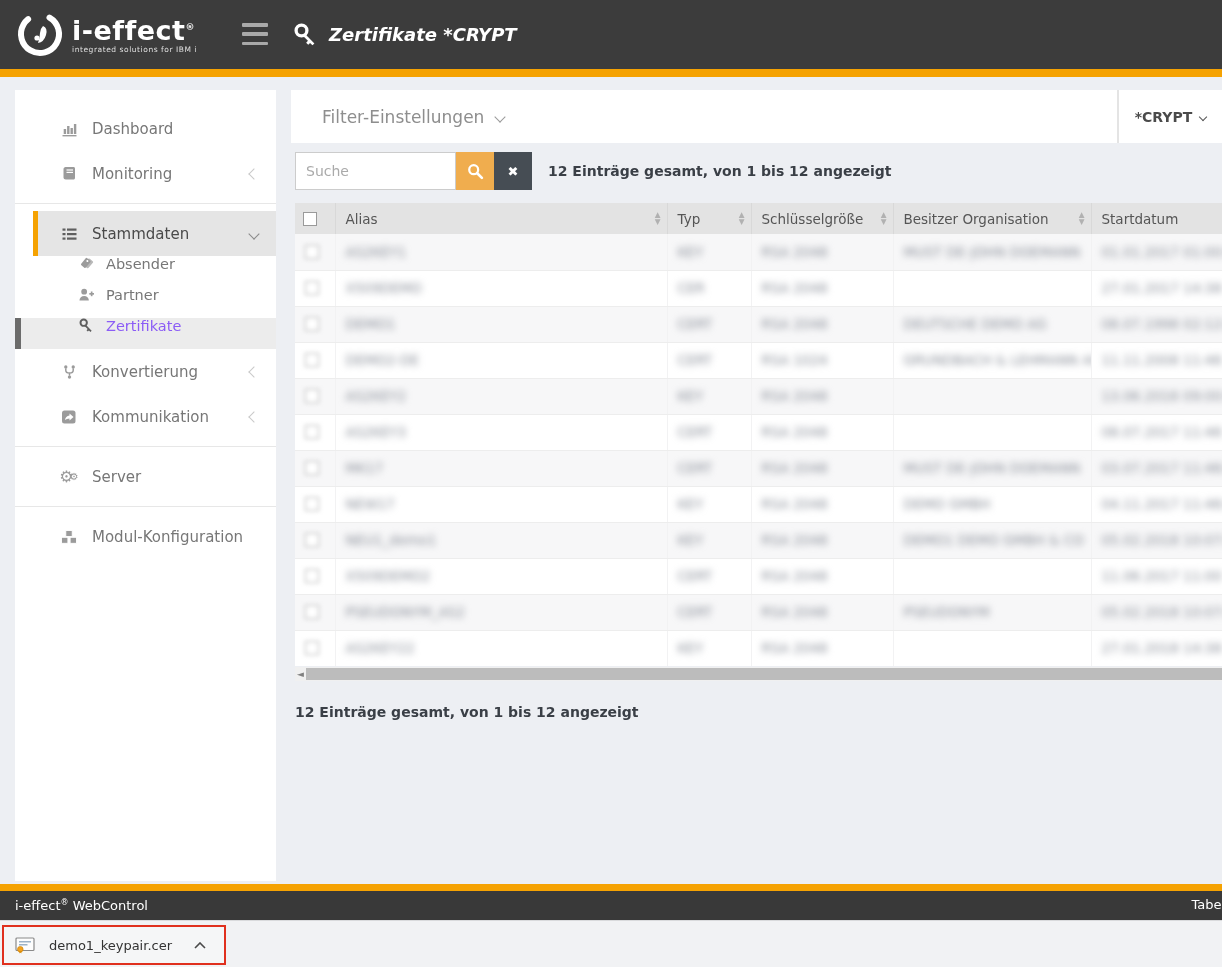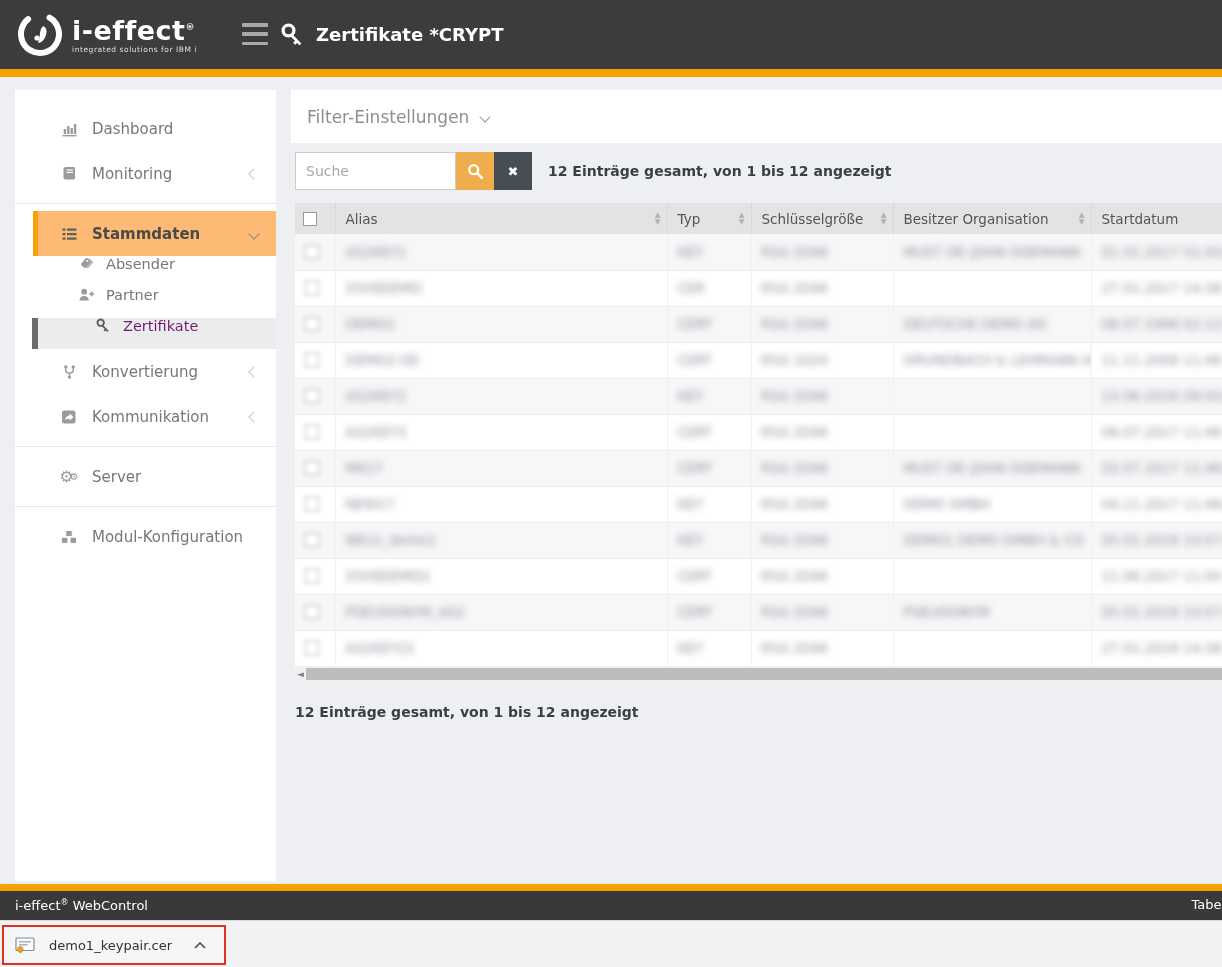--- a/index.html
+++ b/index.html
@@ -12,45 +12,45 @@
   
   .topbar { position:absolute; left:0; top:0; width:1222px; height:69px; background:#3c3c3c; }
   .logo { position:absolute; left:14px; top:8px; display:flex; align-items:center; }
   .logo-mark { width:52px; height:52px; }
   .logo-textwrap { margin-left:6px; color:#fff; }
   .logo-name { font-size:27px; font-weight:bold; letter-spacing:.5px; line-height:26px; }
   .logo-name sup { font-size:9px; }
   .logo-tag { font-size:7.5px; letter-spacing:.55px; color:#e0e0e0; margin-top:1px; }
   .hamburger { position:absolute; left:242px; top:23px; width:26px; height:22px; display:flex; flex-direction:column; justify-content:space-between; cursor:pointer; }
   .hamburger div { height:3.5px; background:#a9a9a9; border-radius:1px; }
-  .page-title-wrap { position:absolute; left:281px; top:0; height:69px; display:flex; align-items:center; }
+  .page-title-wrap { position:absolute; left:294px; top:0; height:69px; display:flex; align-items:center;font-style:italic; }
   .page-title-wrap svg { margin-right:11px; }
   .page-title { color:#fff; font-size:18px; font-weight:bold; }
   .orange-strip { position:absolute; left:0; top:69px; width:1222px; height:8px; background:#f5a202; }
 
   
   .sidebar { position:absolute; left:15px; top:90px; width:261px; height:791px; background:#fff; padding-top:16px; }
   .nav-item { display:flex; align-items:center; height:45px; padding-left:20px; font-size:15px; color:#777; cursor:pointer; position:relative; border-left:5px solid transparent;margin-left:18px; }
   .nav-item .ic { width:22px; display:flex; justify-content:center; margin-right:12px; }
   .nav-item .chev { position:absolute; right:18px; }
-  .nav-item.active-parent { border-left:5px solid #f5a202; background:#fdba74; color:#4a4a4a;font-weight:bold; }
+  .nav-item.active-parent { border-left:5px solid #f5a202; background:#e5e5e5; color:#4a4a4a; }
   .nav-sub { display:flex; align-items:flex-start; height:31px; padding-left:56px; font-size:14.5px; color:#777; cursor:pointer; border-left:5px solid transparent; }
   .nav-sub .ic { width:20px; display:flex; justify-content:center; margin-right:10px; }
-  .nav-sub.selected { background:#ececec; border-left:6px solid #6b6b6b; color:#701a75; padding-left:55px;margin-left:17px; }
+  .nav-sub.selected { background:#ececec; border-left:6px solid #6b6b6b; color:#8b5cf6; padding-left:55px; }
   .nav-divider { height:1px; background:#e7e7e7; margin:7px 0; }
   .chevron { display:inline-block; width:8px; height:8px; border-right:1.8px solid #c9c9c9; border-bottom:1.8px solid #c9c9c9; }
   .chevron.left { transform:rotate(135deg); }
   .chevron.down { transform:rotate(45deg); border-color:#8a8a8a; }
   .gear-glyph { font-size:16px; color:#9b9b9b; line-height:14px; }
   .gear-glyph .small { font-size:10px; margin-left:-4px; }
 
   
   .main { position:absolute; left:291px; top:90px; width:931px; height:791px; }
   .filter-bar { position:absolute; left:0; top:0; width:931px; height:53px; display:flex; background:#fff; }
-  .filter-left { flex:1; display:flex; align-items:center; padding-left:16px; color:#8e8e8e; font-size:17px; cursor:pointer; }
+  .filter-left { flex:1; display:flex; align-items:center; padding-left:31px; color:#8e8e8e; font-size:17px; cursor:pointer; }
   .filter-left .chevron { margin-left:12px; }
   .filter-scope { width:105px; border-left:2px solid #e4e4e4; display:flex; align-items:center; justify-content:center; font-size:14px; font-weight:bold; color:#4a4a4a; cursor:pointer; }
   .filter-scope .chevron { margin-left:8px; width:6px; height:6px; }
 
   .search-row { position:absolute; left:4px; top:62px; height:38px; display:flex; align-items:center; }
   .search-input { width:161px; height:38px; border:1px solid #ccc; padding:0 10px; font-size:14px; color:#444; font-family:inherit; outline:none; }
   .search-input::placeholder { color:#aaa; }
   .btn { width:38px; height:38px; border:none; display:flex; align-items:center; justify-content:center; cursor:pointer; }
   .btn-search { background:#f0ad4e; }
   .btn-clear { background:#464d54; color:#fff; font-size:13px; }
@@ -234,20 +234,24 @@
     <span>Modul-Konfiguration</span>
   </div>
 </div>
 
 <div class="main">
   <div class="filter-bar">
     <div class="filter-left">
       <span>Filter-Einstellungen</span>
       <span class="chevron down" style="border-color:#9a9a9a;"></span>
     </div>
+    <div class="filter-scope">
+      <span>*CRYPT</span>
+      <span class="chevron down" style="border-color:#555;"></span>
+    </div>
   </div>
 
   <div class="search-row">
     <input class="search-input" type="text" placeholder="Suche" style="">
     <button class="btn btn-search">
       <svg width="17" height="17" viewBox="0 0 16 16">
           <circle cx="6.3" cy="6.3" r="4.2" fill="none" stroke="#fff" stroke-width="2.1"></circle>
           <line x1="9.6" y1="9.6" x2="14" y2="14" stroke="#fff" stroke-width="2.5" stroke-linecap="round"></line>
         </svg>
     </button>

